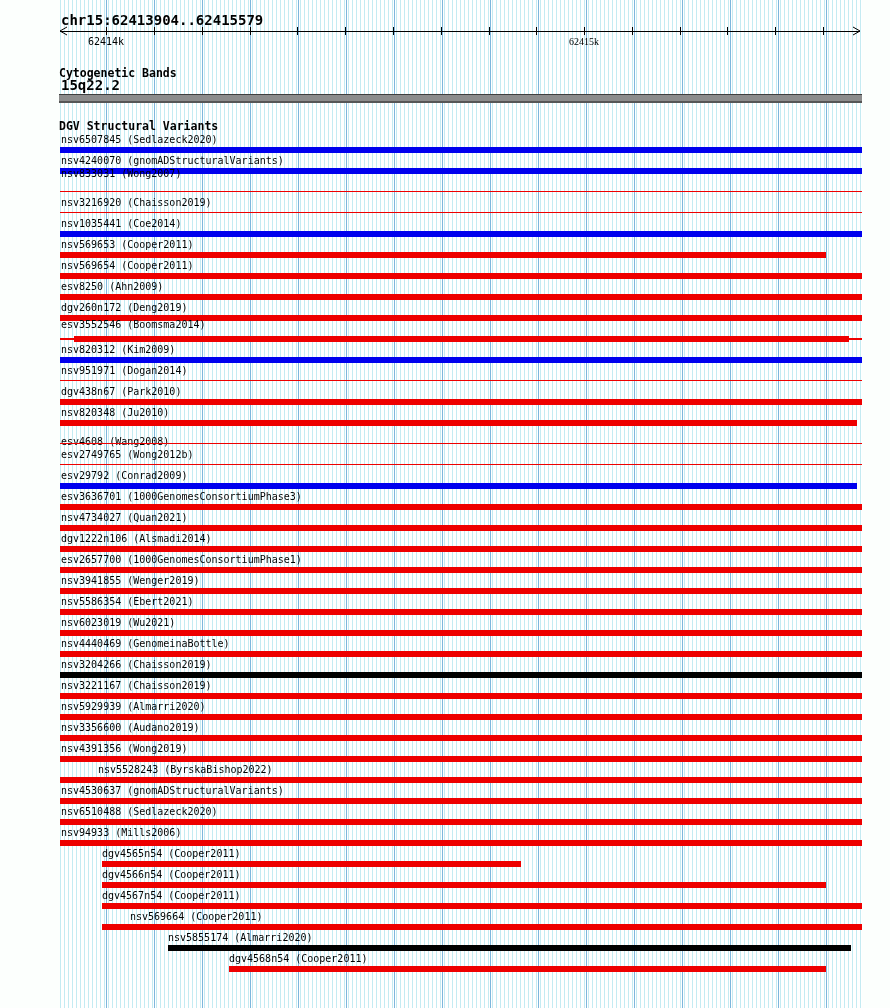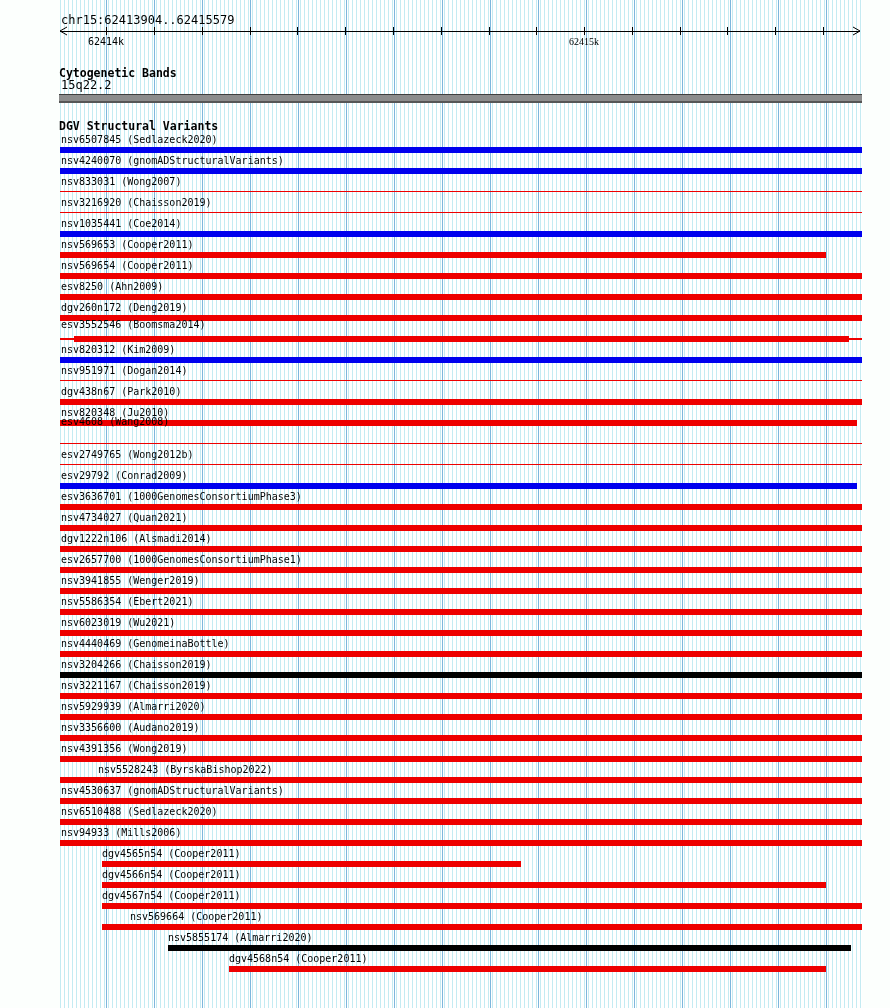--- a/index.html
+++ b/index.html
@@ -12,21 +12,21 @@
   }
   
   #trackbg{
     position:absolute;left:60px;top:0;width:802px;height:1008px;
     background:
       repeating-linear-gradient(90deg,
         #7fb6dc 46px, #7fb6dc 47px, rgba(0,0,0,0) 47px, rgba(0,0,0,0) 94px),
       repeating-linear-gradient(90deg,
         #c4ebf2 0px, #c4ebf2 1px, #ffffff 1px, #ffffff 4px);
   }
-  .mono10{font-size:12px;line-height:11px;white-space:nowrap;}
+  .mono10{font-size:14px;line-height:11px;white-space:nowrap;font-weight:bold;}
   .boldhead{font-size:11.5px;line-height:12px;font-weight:bold;white-space:nowrap;}
   .abs{position:absolute;}
   #ruler-svg{position:absolute;left:0;top:0;}
   .ticklabel{position:absolute;transform:translateX(-50%);font-size:10px;line-height:11px;white-space:nowrap;}
   #cytoband-bar{
     position:absolute;left:59px;width:803px;top:94px;height:9px;
     background:#8c8c8c;border-top:1px solid #3f3f3f;border-bottom:2px solid #565656;
     box-sizing:border-box;
   }
   .vlabel{position:absolute;font-size:10px;line-height:11px;white-space:nowrap;cursor:pointer;}
@@ -76,21 +76,21 @@
 
   <div id="cytoband-bar"></div>
 
   <div class="abs boldhead" style="left:59px;top:120px;">DGV Structural Variants</div>
 
   <div id="rows">
       <div class="vlabel" style="left: 61px; top: 134px;">nsv6507845 (Sedlazeck2020)</div>
       <div class="vbar" style="left: 60px; width: 802px; top: 147px; height: 6px; background: rgb(0, 0, 238);"></div>
       <div class="vlabel" style="left: 61px; top: 155px;">nsv4240070 (gnomADStructuralVariants)</div>
       <div class="vbar" style="left: 60px; width: 802px; top: 168px; height: 6px; background: rgb(0, 0, 238);"></div>
-      <div class="vlabel" style="left: 61px; top: 176px;">nsv833031 (Wong2007)</div>
+      <div class="vlabel" style="left: 61px; top: 168px;">nsv833031 (Wong2007)</div>
       <div class="vbar" style="left: 60px; width: 802px; top: 191px; height: 1px; background: rgb(238, 0, 0);"></div>
       <div class="vlabel" style="left: 61px; top: 197px;">nsv3216920 (Chaisson2019)</div>
       <div class="vbar" style="left: 60px; width: 802px; top: 212px; height: 1px; background: rgb(238, 0, 0);"></div>
       <div class="vlabel" style="left: 61px; top: 218px;">nsv1035441 (Coe2014)</div>
       <div class="vbar" style="left: 60px; width: 802px; top: 231px; height: 6px; background: rgb(0, 0, 238);"></div>
       <div class="vlabel" style="left: 61px; top: 239px;">nsv569653 (Cooper2011)</div>
       <div class="vbar" style="left: 60px; width: 766px; top: 252px; height: 6px; background: rgb(238, 0, 0);"></div>
       <div class="vlabel" style="left: 61px; top: 260px;">nsv569654 (Cooper2011)</div>
       <div class="vbar" style="left: 60px; width: 802px; top: 273px; height: 6px; background: rgb(238, 0, 0);"></div>
       <div class="vlabel" style="left: 61px; top: 281px;">esv8250 (Ahn2009)</div>
@@ -101,21 +101,21 @@
       <div class="vbar" style="left: 60px; width: 802px; top: 338px; height: 2px; background: rgb(238, 0, 0);"></div>
       <div class="vbar" style="left: 74px; width: 775px; top: 336px; height: 6px; background: rgb(238, 0, 0);"></div>
       <div class="vlabel" style="left: 61px; top: 344px;">nsv820312 (Kim2009)</div>
       <div class="vbar" style="left: 60px; width: 802px; top: 357px; height: 6px; background: rgb(0, 0, 238);"></div>
       <div class="vlabel" style="left: 61px; top: 365px;">nsv951971 (Dogan2014)</div>
       <div class="vbar" style="left: 60px; width: 802px; top: 380px; height: 1px; background: rgb(238, 0, 0);"></div>
       <div class="vlabel" style="left: 61px; top: 386px; text-align: center;">dgv438n67 (Park2010)</div>
       <div class="vbar" style="left: 60px; width: 802px; top: 399px; height: 6px; background: rgb(238, 0, 0);"></div>
       <div class="vlabel" style="left: 61px; top: 407px;">nsv820348 (Ju2010)</div>
       <div class="vbar" style="left: 60px; width: 797px; top: 420px; height: 6px; background: rgb(238, 0, 0);"></div>
-      <div class="vlabel" style="left: 61px; top: 416px;">esv4608 (Wang2008)</div>
+      <div class="vlabel" style="left: 61px; top: 436px;">esv4608 (Wang2008)</div>
       <div class="vbar" style="left: 60px; width: 802px; top: 443px; height: 1px; background: rgb(238, 0, 0);"></div>
       <div class="vlabel" style="left: 61px; top: 449px;">esv2749765 (Wong2012b)</div>
       <div class="vbar" style="left: 60px; width: 802px; top: 464px; height: 1px; background: rgb(238, 0, 0);"></div>
       <div class="vlabel" style="left: 61px; top: 470px;">esv29792 (Conrad2009)</div>
       <div class="vbar" style="left: 60px; width: 797px; top: 483px; height: 6px; background: rgb(0, 0, 238);"></div>
       <div class="vlabel" style="left: 61px; top: 491px;">esv3636701 (1000GenomesConsortiumPhase3)</div>
       <div class="vbar" style="left: 60px; width: 802px; top: 504px; height: 6px; background: rgb(238, 0, 0);"></div>
       <div class="vlabel" style="left: 61px; top: 512px;">nsv4734027 (Quan2021)</div>
       <div class="vbar" style="left: 60px; width: 802px; top: 525px; height: 6px; background: rgb(238, 0, 0);"></div>
       <div class="vlabel" style="left: 61px; top: 533px;">dgv1222n106 (Alsmadi2014)</div>

